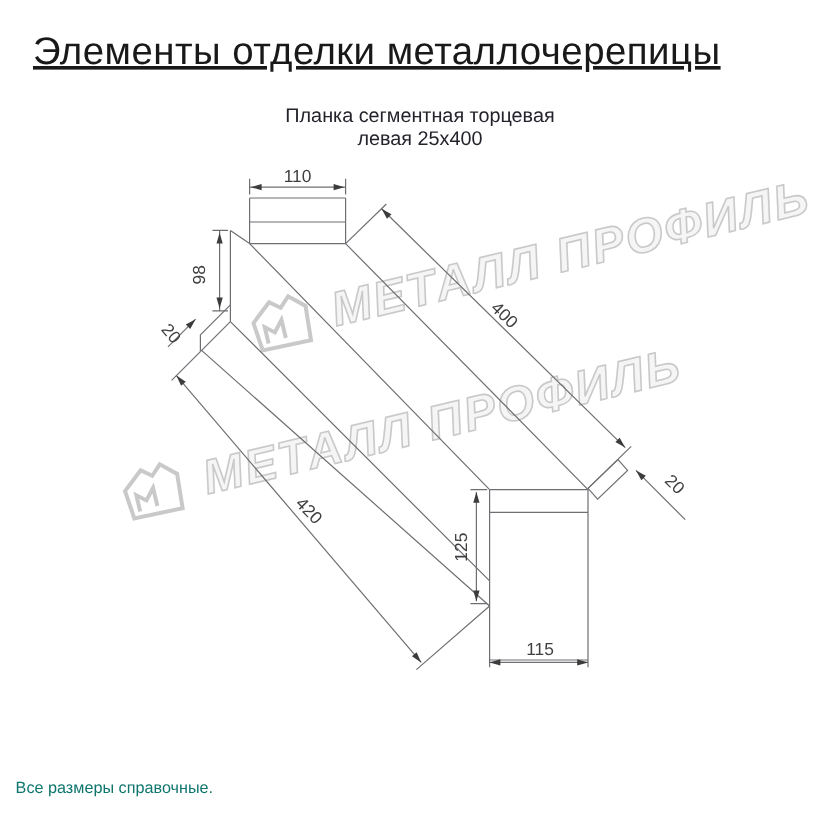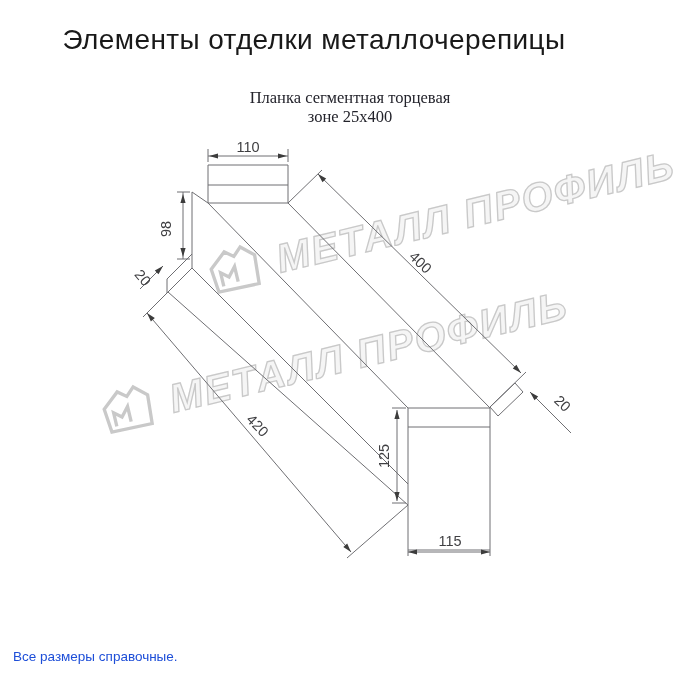--- a/index.html
+++ b/index.html
@@ -2,25 +2,25 @@
 <html><head>
 <meta charset="utf-8">
 <style>
   html,body{margin:0;padding:0;background:#ffffff;}
   #stage{
     position:relative;width:700px;height:700px;background:#ffffff;overflow:hidden;
     font-family:"Liberation Sans",sans-serif;
   }
   .page-title{
     position:absolute;left:0;top:24px;width:628px;text-align:center;
-    font-size:28px;color:#191919;letter-spacing:.4px;
+    font-size:32px;color:#191919;letter-spacing:.4px;text-decoration:underline;
   }
   .subtitle{
     position:absolute;left:0;width:700px;text-align:center;
-    font-size:16.5px;color:#23232b;font-family:Liberation Serif, serif;
+    font-size:16.5px;color:#23232b;
   }
   .subtitle.l1{top:88px;}
   .subtitle.l2{top:107px;}
   svg.draw{position:absolute;left:0;top:0;}
   svg.draw path{stroke:#6f6f73;stroke-width:1;fill:none;}
   svg.draw polygon{fill:#3c3c3c;stroke:none;}
   svg.draw text{
     font-family:"Liberation Sans",sans-serif;font-size:14.5px;fill:#3f3f42;
     text-anchor:middle;
   }
@@ -31,32 +31,32 @@
   }
   .wm .wm-text{
     font-size:40px;font-weight:bold;font-style:italic;letter-spacing:2px;
     color:rgba(255,255,255,.72);
     -webkit-text-stroke:1.3px #c9c9c9;
     text-shadow:0 0 1px #d9d9d9;
   }
   .wm1{left:203px;top:252px;}
   .wm2{left:96px;top:392px;}
   .footer{
-    position:absolute;left:13px;top:648px;font-size:13.5px;color:#1d4ed8;
+    position:absolute;left:13px;top:648px;font-size:13.5px;color:#0f766e;
     line-height:18.5px;
   }
 </style>
 </head>
 <body>
 
 <div id="stage">
 
   <div class="page-title">Элементы отделки металлочерепицы</div>
   <div class="subtitle l1">Планка сегментная торцевая</div>
-  <div class="subtitle l2">зоне 25х400</div>
+  <div class="subtitle l2">левая 25х400</div>
 
   <div class="wm wm1">
     <svg width="64" height="50" viewBox="0 0 100 90">
       <path d="M10,35 L40,10 L55,22 L70,8 L92,28 L88,80 L14,78 Z" fill="rgba(255,255,255,.7)" stroke="#c9c9c9" stroke-width="6"></path>
       <path d="M25,70 L25,45 L38,56 L52,40 L52,68" fill="none" stroke="#c9c9c9" stroke-width="6"></path>
     </svg>
     <span class="wm-text">МЕТАЛЛ ПРОФИЛЬ</span>
   </div>
 
   <div class="wm wm2">

